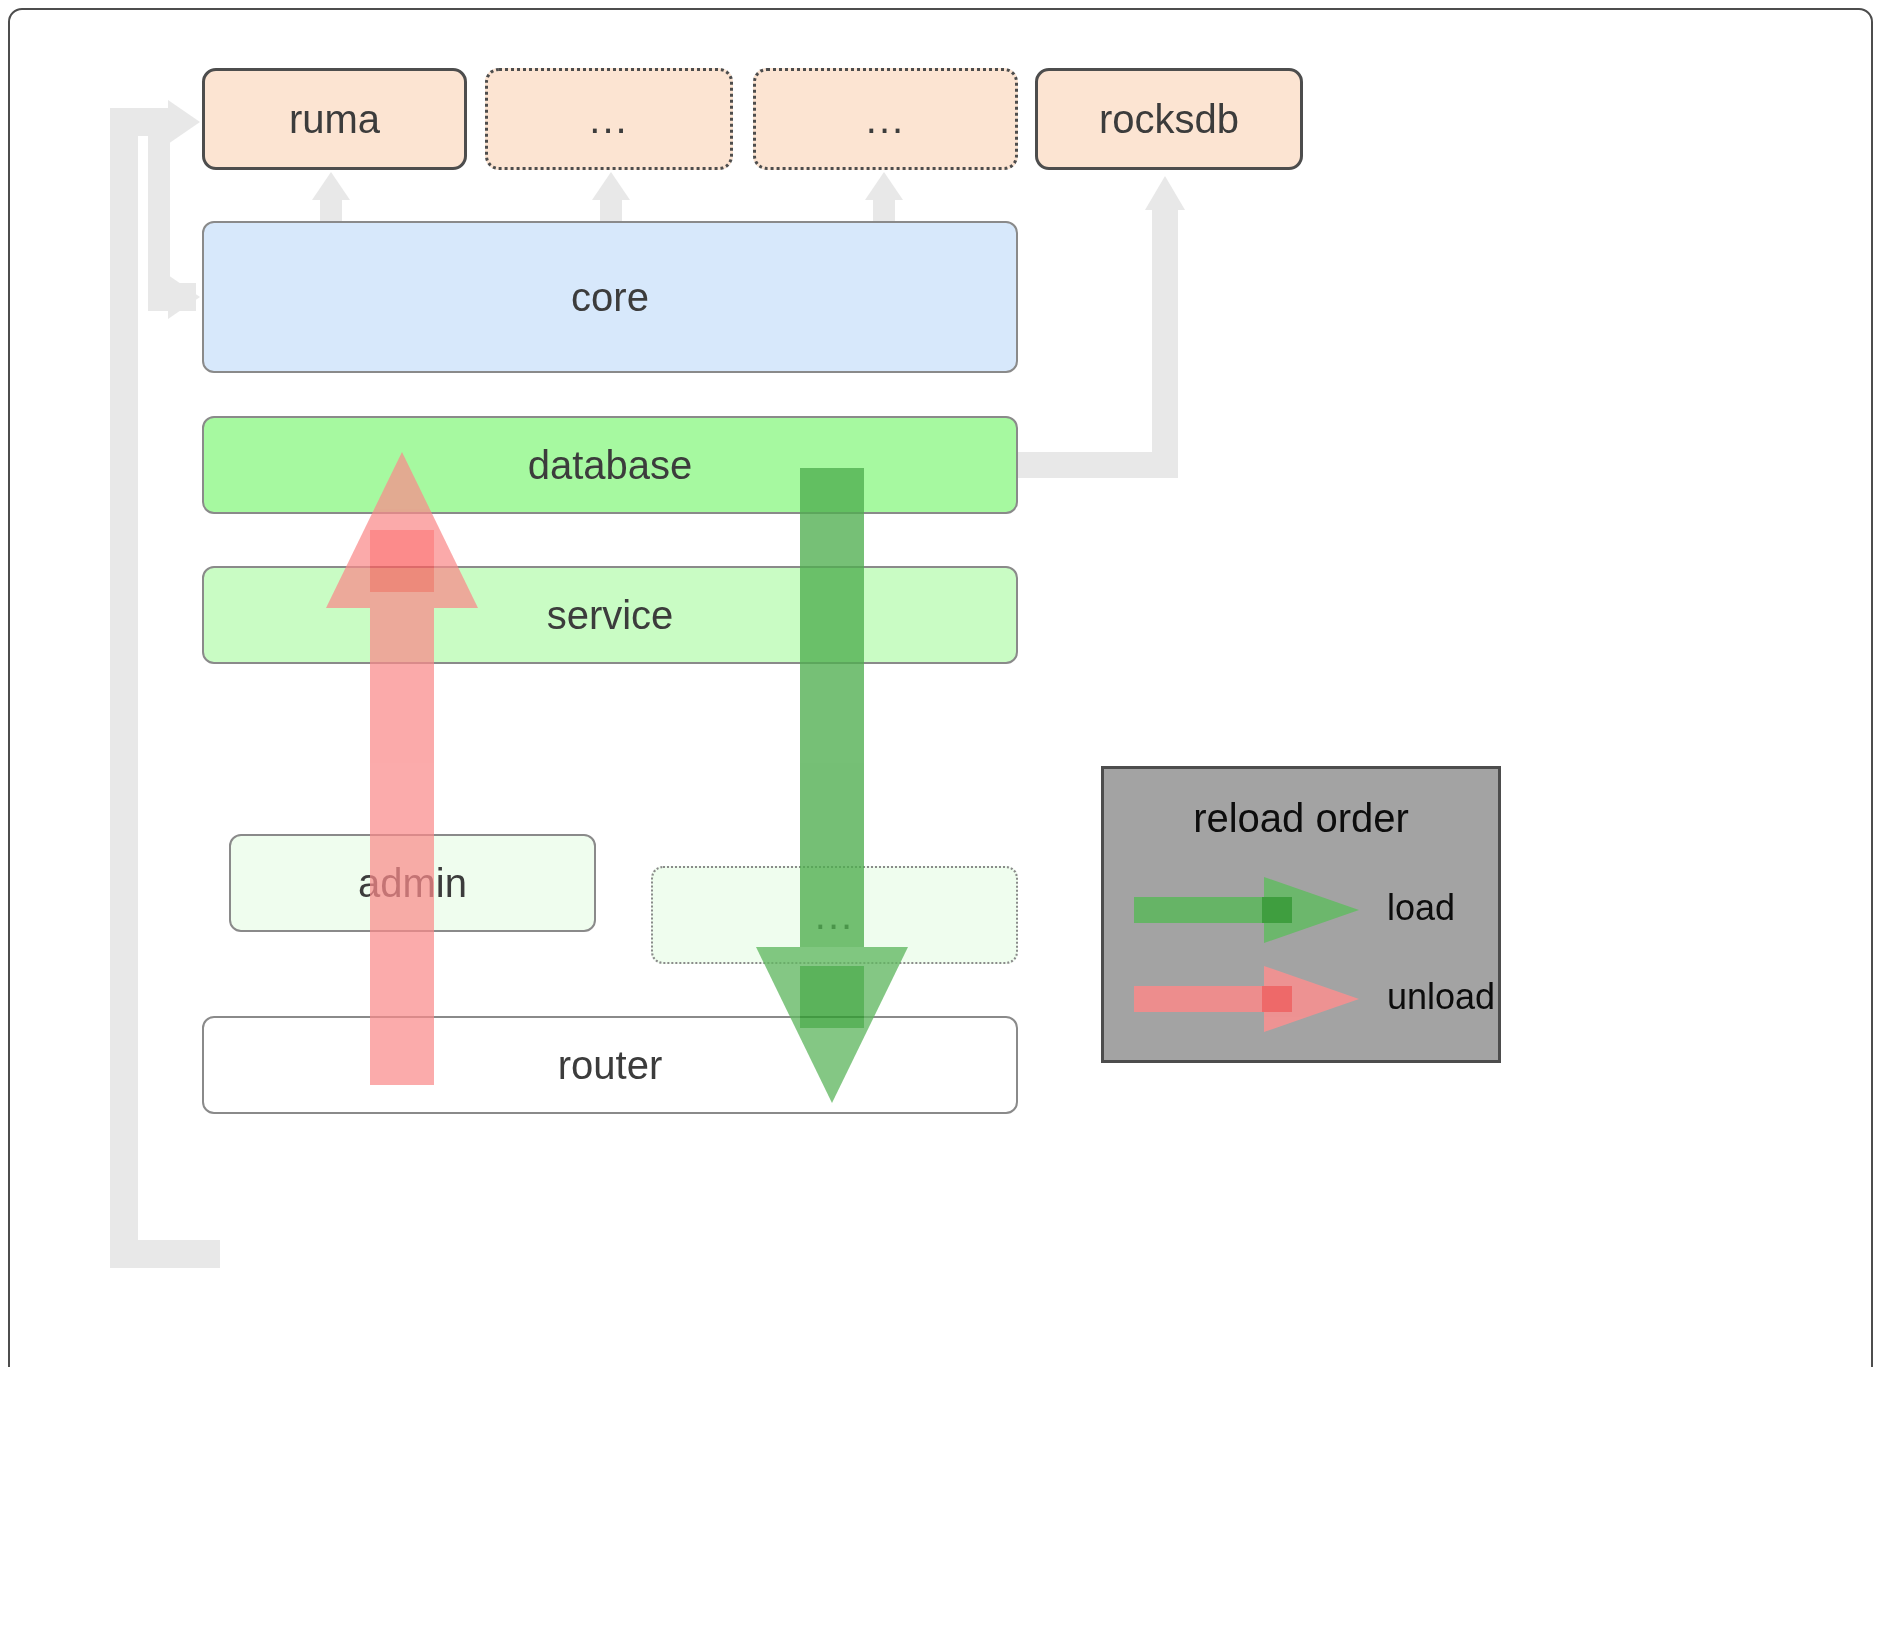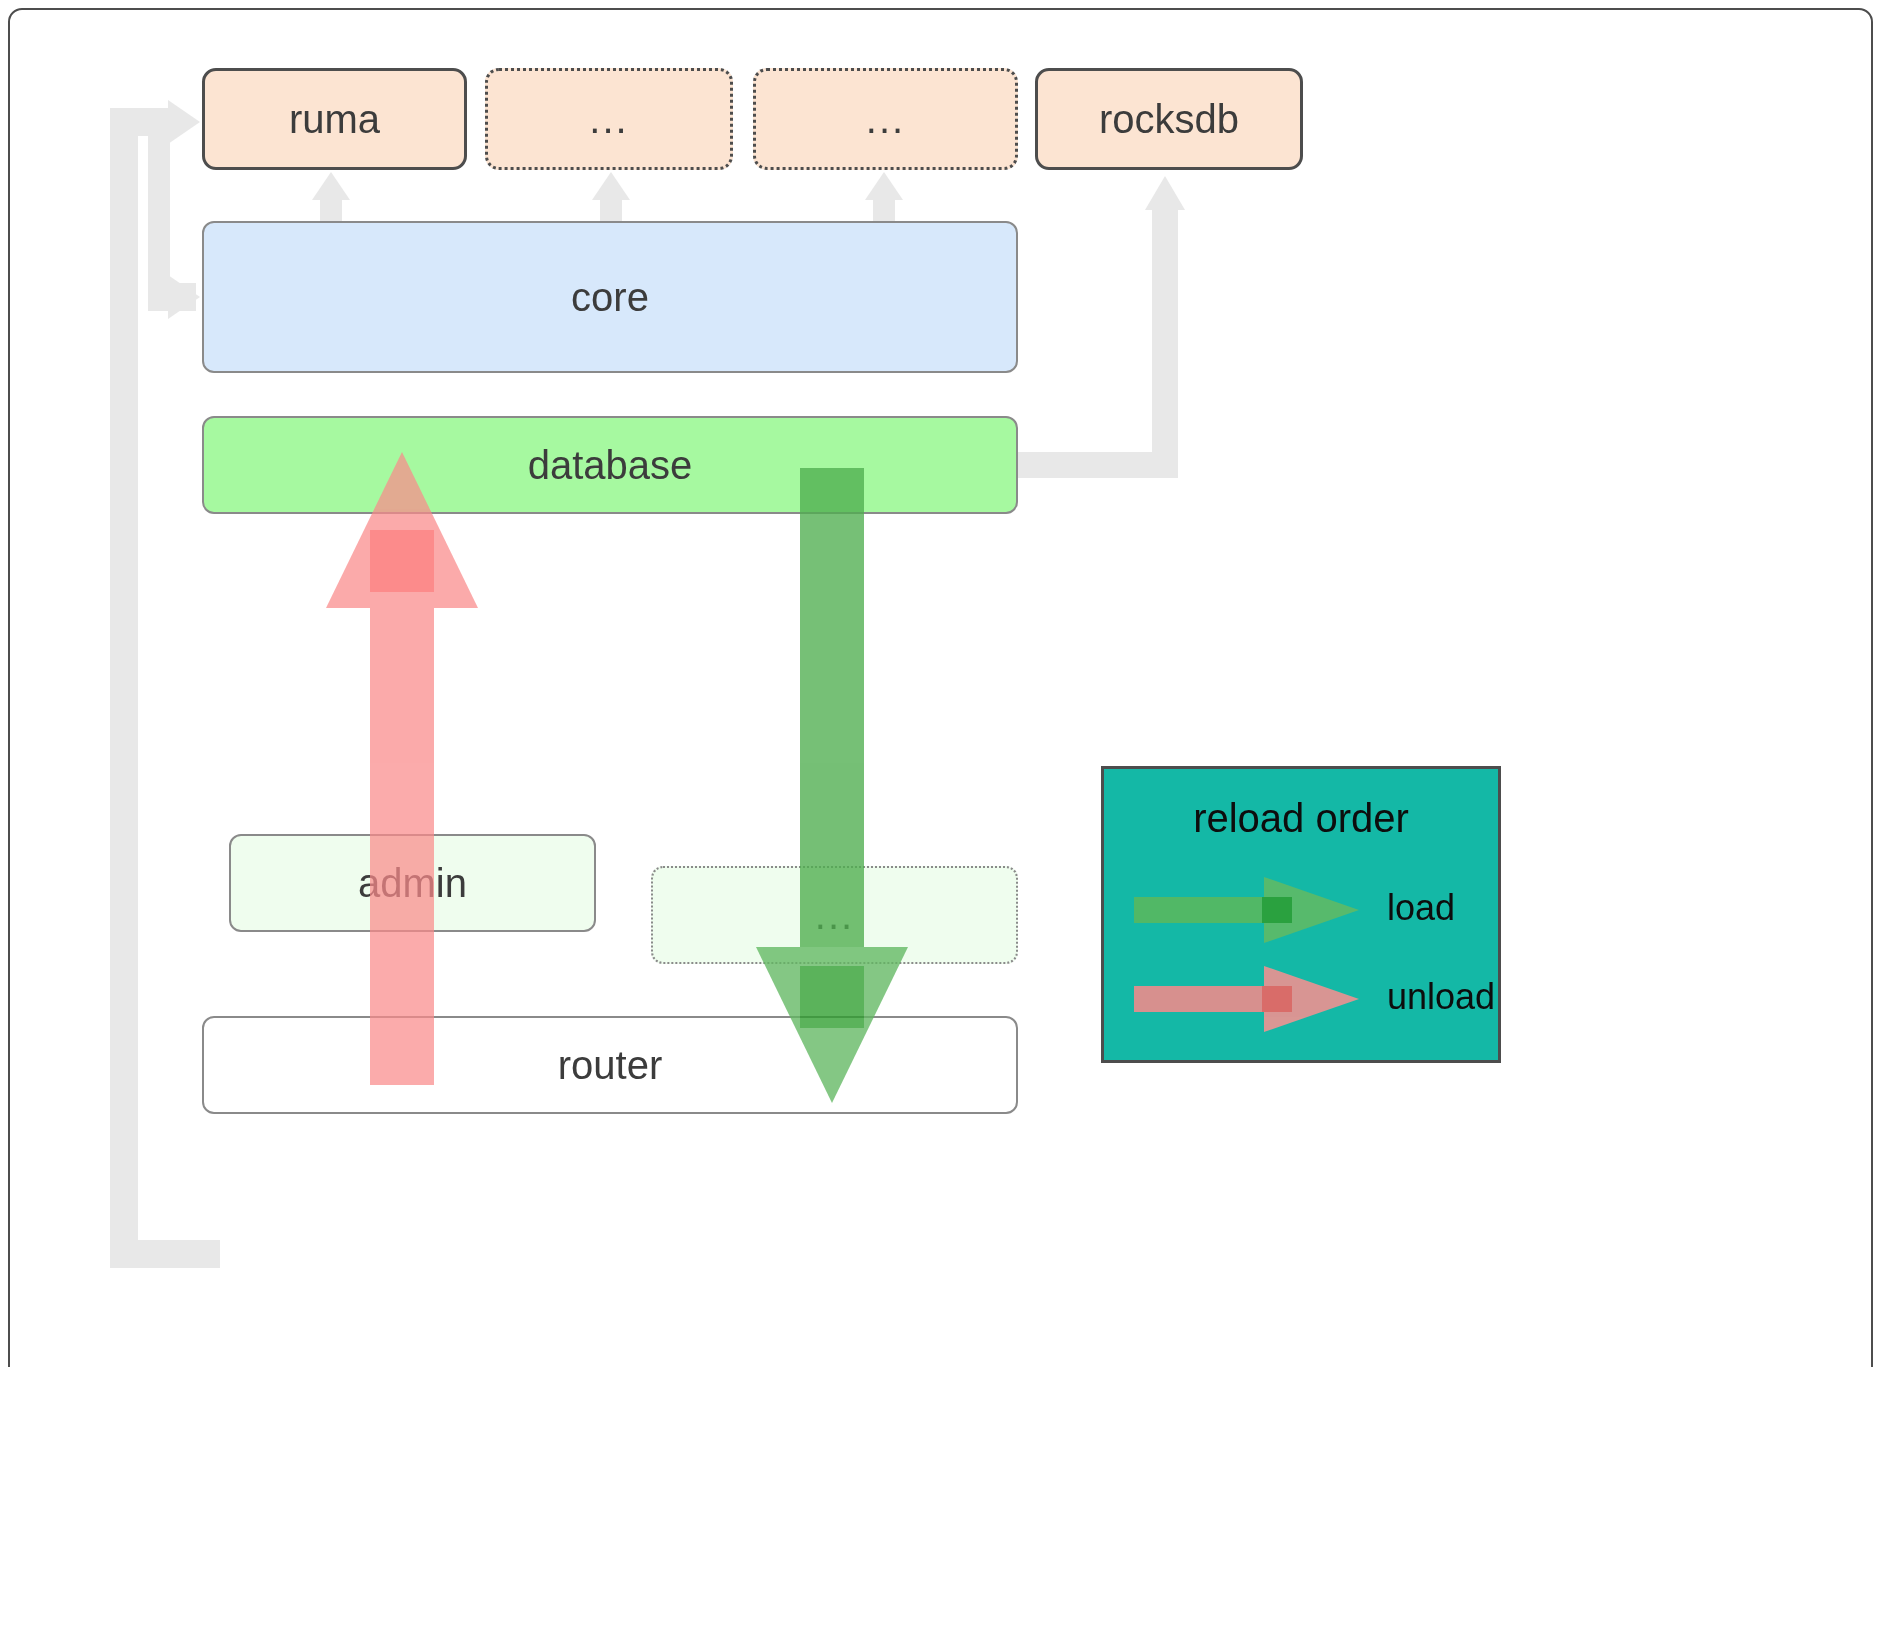--- a/index.html
+++ b/index.html
@@ -50,21 +50,21 @@
     background:#0b4f96;
     border:3px solid #0b0b0b;
     color:#ffffff;
     font-size:40px;
     font-weight:bold;
     border-radius:14px;
   }
   
   .legend{
     position:absolute;
-    background:#14b8a6;
+    background:#a3a3a3;
     border:3px solid #4d4d4d;
     box-sizing:border-box;
     text-decoration:underline;
   }
   .legend-title{
     position:absolute;width:100%;text-align:center;
     font-size:40px;color:#0d0d0d;
   }
   .legend-label{
     position:absolute;font-size:36px;color:#0d0d0d;
@@ -130,20 +130,23 @@
   </div>
 
   <div class="box core" style="left:202px;top:221px;width:816px;height:152px;">
     <span class="lbl">core</span>
   </div>
 
   <div class="box layer" style="left:202px;top:416px;width:816px;height:98px;background:#a6f9a0;">
     <span class="lbl">database</span>
   </div>
 
+  <div class="box layer" style="left:202px;top:566px;width:816px;height:98px;background:#c9fcc4;">
+    <span class="lbl">service</span>
+  </div>
 
 
   <div class="box layer" style="left:202px;top:834px;width:367px;height:98px;background:#effdee;margin-left:27px;">
     <span class="lbl">admin</span>
   </div>
 
   <div class="box layer dotted" style="left:651px;top:866px;width:367px;height:98px;background:#effdee;">
     <span class="lbl dots">...</span>
   </div>
 

